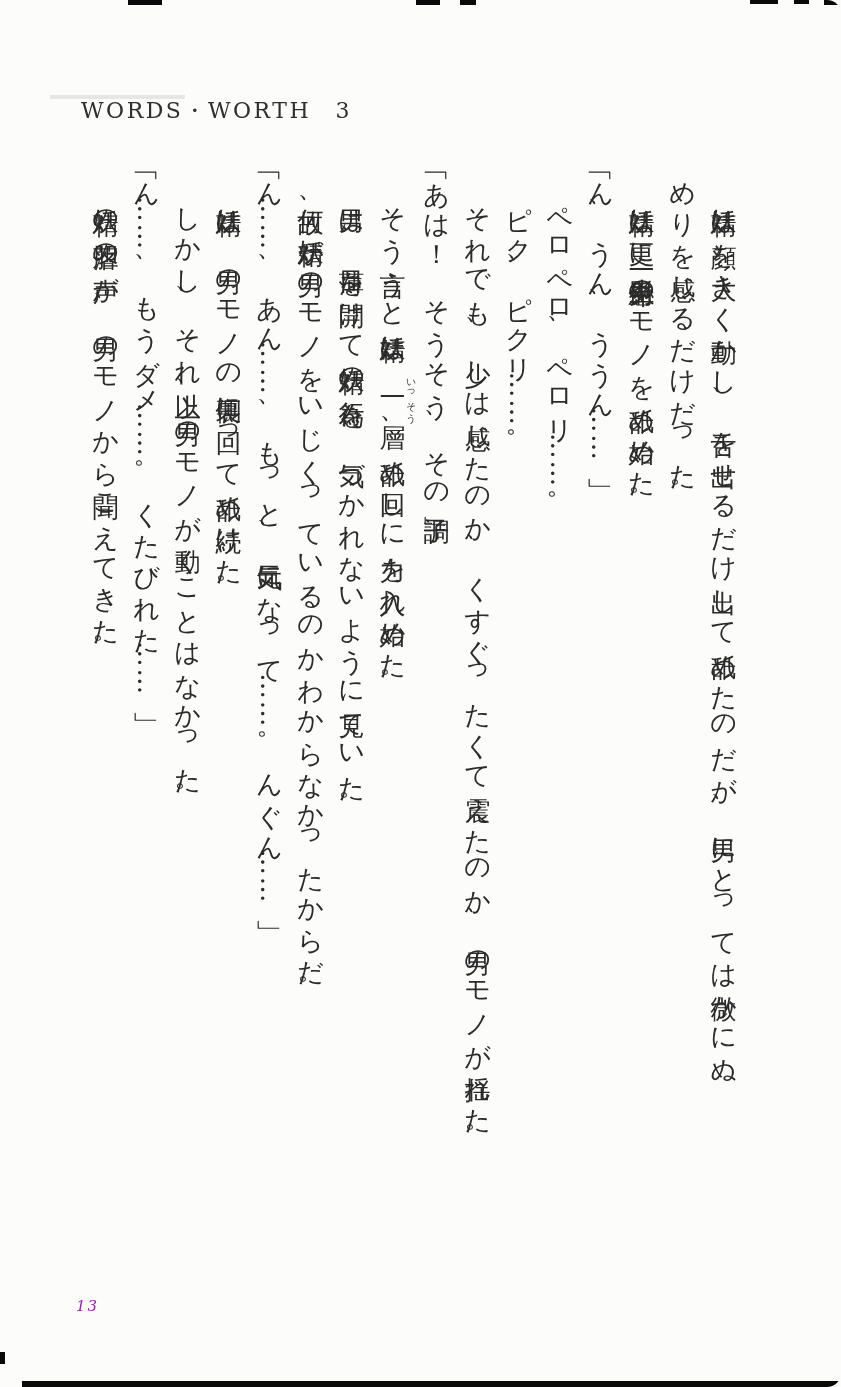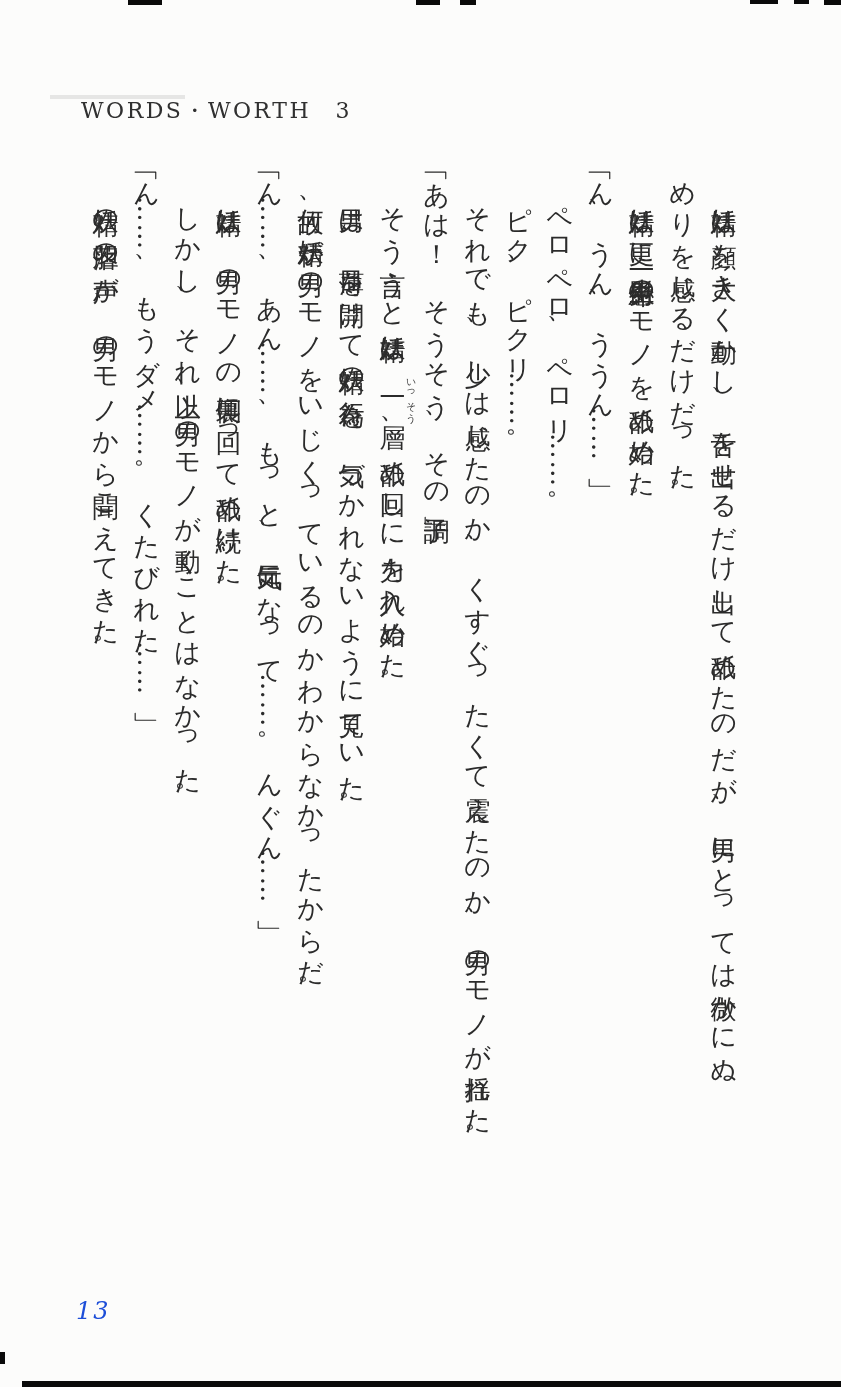--- a/index.html
+++ b/index.html
@@ -6,20 +6,21 @@
   html, body { background: #fcfcfb; }
 
   .page {
     position: relative;
     width: 841px;
     height: 1387px;
     background: #fcfcfb;
     overflow: hidden;
     font-family: "DejaVu Serif", "Liberation Serif", serif;
     color: #2b2b2b;
+    border-radius: 14px;
   }
 
   
   .scan-mark {
     position: absolute;
     background: #0a0a0a;
   }
   .show-through {
     position: absolute;
     background: rgba(40,40,40,0.10);
@@ -56,23 +57,23 @@
   ruby rt {
     font-size: 10px;
     letter-spacing: 0;
     color: #3a3a3a;
   }
 
   .page-number {
     position: absolute;
     left: 76px;
     top: 1297px;
-    font-size: 24px;
+    font-size: 15px;
     font-style: italic;
-    color: #1d4ed8;
+    color: #a21caf;
     letter-spacing: 2px;
   }
 </style>
 </head>
 <body>
 
 <div class="page">
 
   <div class="scan-mark" style="left:128px; top:0; width:34px; height:5px;"></div>
   <div class="scan-mark" style="left:416px; top:0; width:24px; height:5px;"></div>

